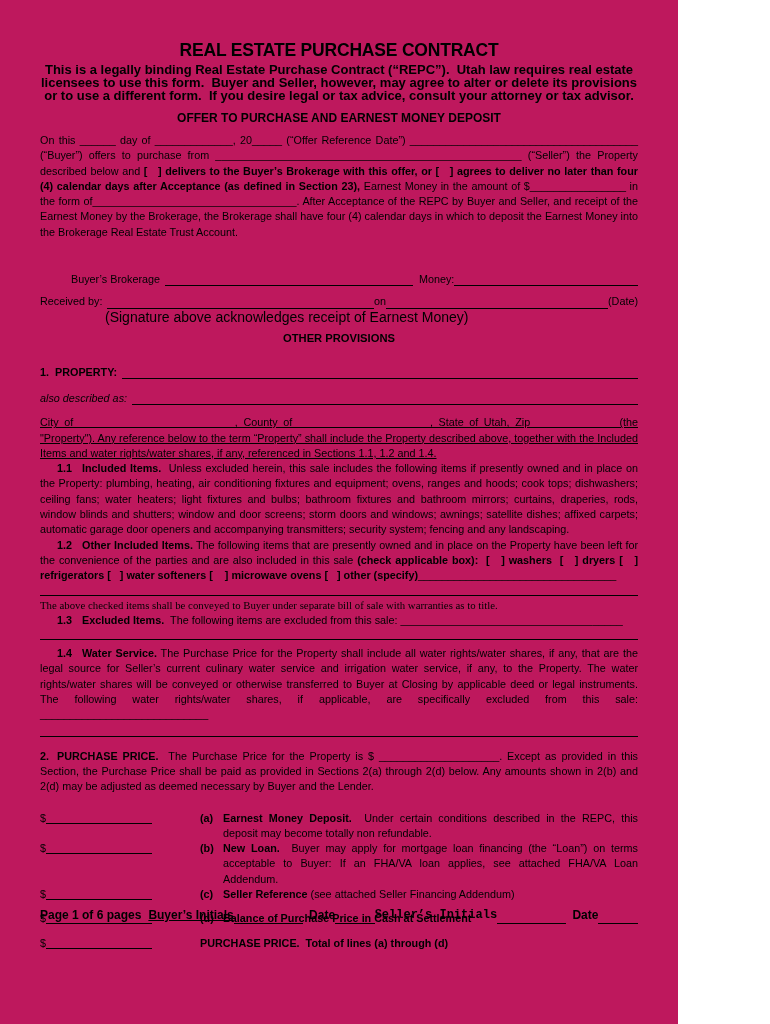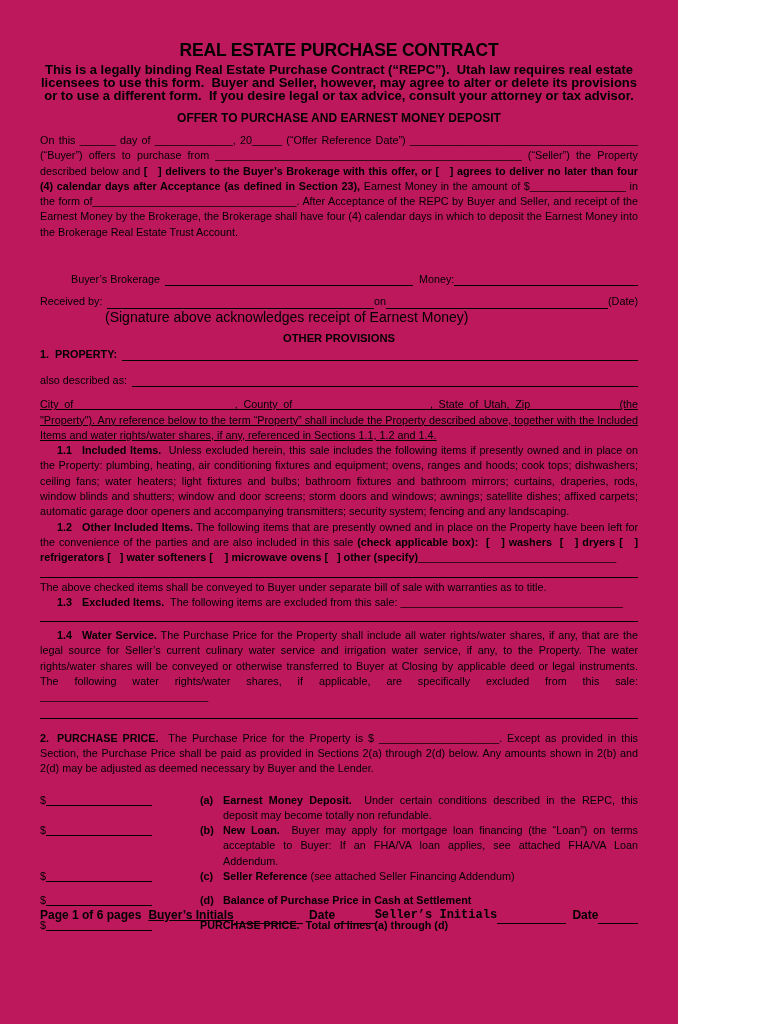--- a/index.html
+++ b/index.html
@@ -22,44 +22,44 @@
   .intro{
     font-size:13px;font-weight:bold;text-align:center;
     line-height:13px;margin-top:3px;
   }
   .subhead{
     font-size:12px;font-weight:bold;text-align:center;
     margin-top:9px;margin-bottom:8px;line-height:14px;
   }
   .subhead2{
     font-size:11.2px;font-weight:bold;text-align:center;
-    margin-top:8px;margin-bottom:2px;line-height:14px;
+    margin-top:8px;margin-bottom:20px;line-height:14px;
   }
   .para{margin:0;text-align:justify;}
   .indent{text-indent:17px;}
   .secnum{margin-right:10px;}
   .secnum2{margin-right:8px;}
   .row{display:flex;align-items:flex-end;}
   .blank{
     align-self:stretch;
     border-bottom:1.4px solid #000;
     margin-bottom:1px;
   }
   .grow{flex:1;}
   .iblank{
     display:inline-block;
     border-bottom:1.4px solid #000;
     height:10px;
     margin-bottom:-2px;
   }
   .fill-line{height:11px;border-bottom:1.4px solid #000;}
-  .mt2{margin-top:2px;}
+  .mt2{margin-top:2px;font-family:Liberation Serif, serif;}
   .mt6{margin-top:6px;}
   .mt9{margin-top:9px;text-decoration:underline;}
-  .mt11{margin-top:11px;}
+  .mt11{margin-top:11px;font-style:italic;}
   .mt12{margin-top:12px;}
   .brokerage-row{margin-top:32px;margin-left:31px;}
   .received-row{margin-top:7px;}
   .note{
     font-size:14px;line-height:12px;
     margin:1px 0 0 65px;
   }
   .ml5{margin-left:5px;}
   .ml6{margin-left:6px;}
   .payments{margin-top:16px;}

